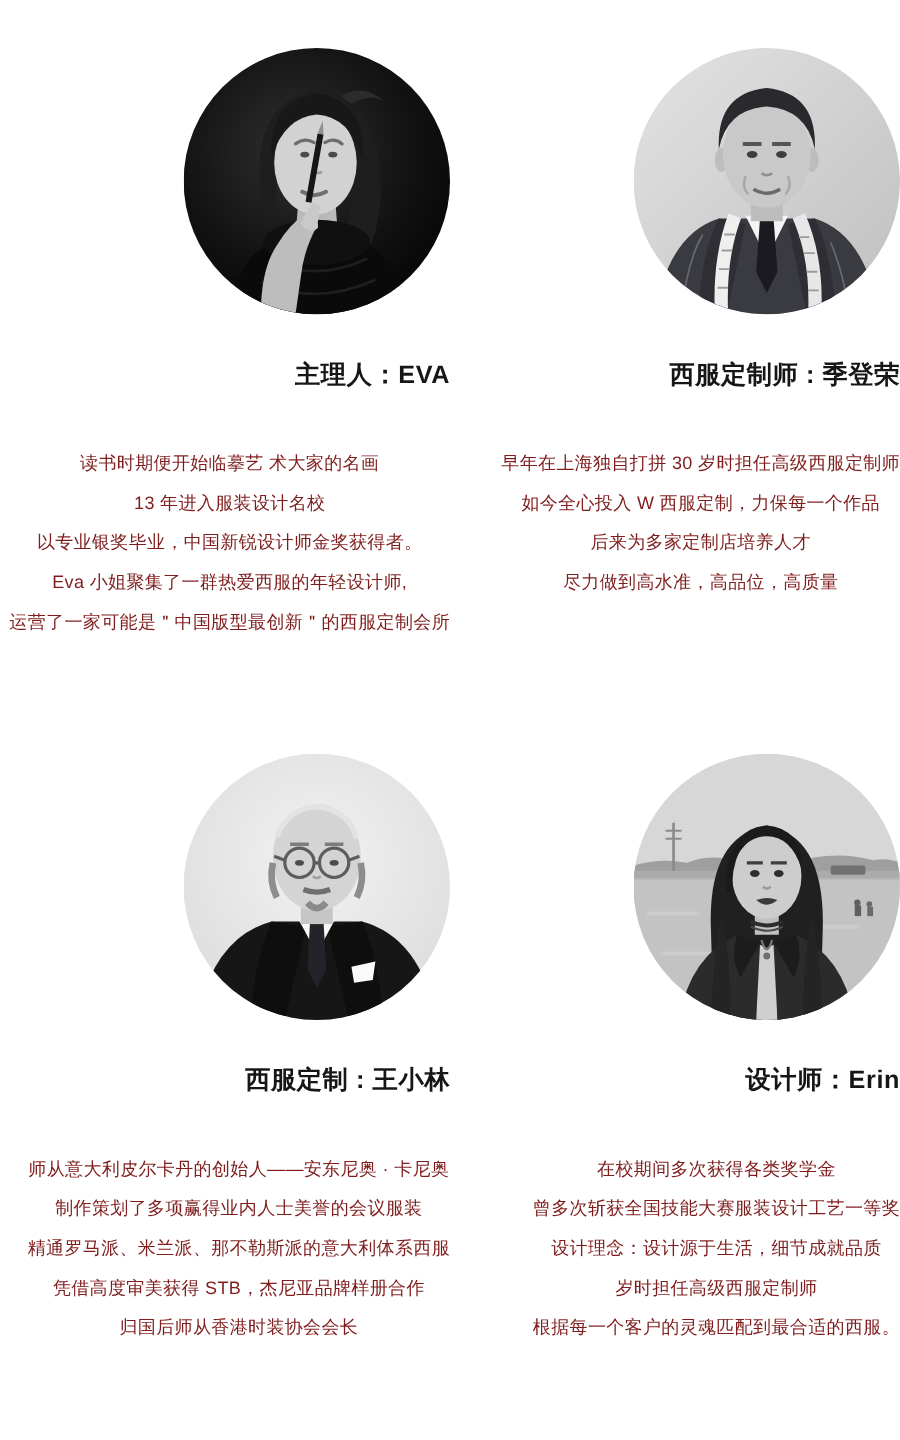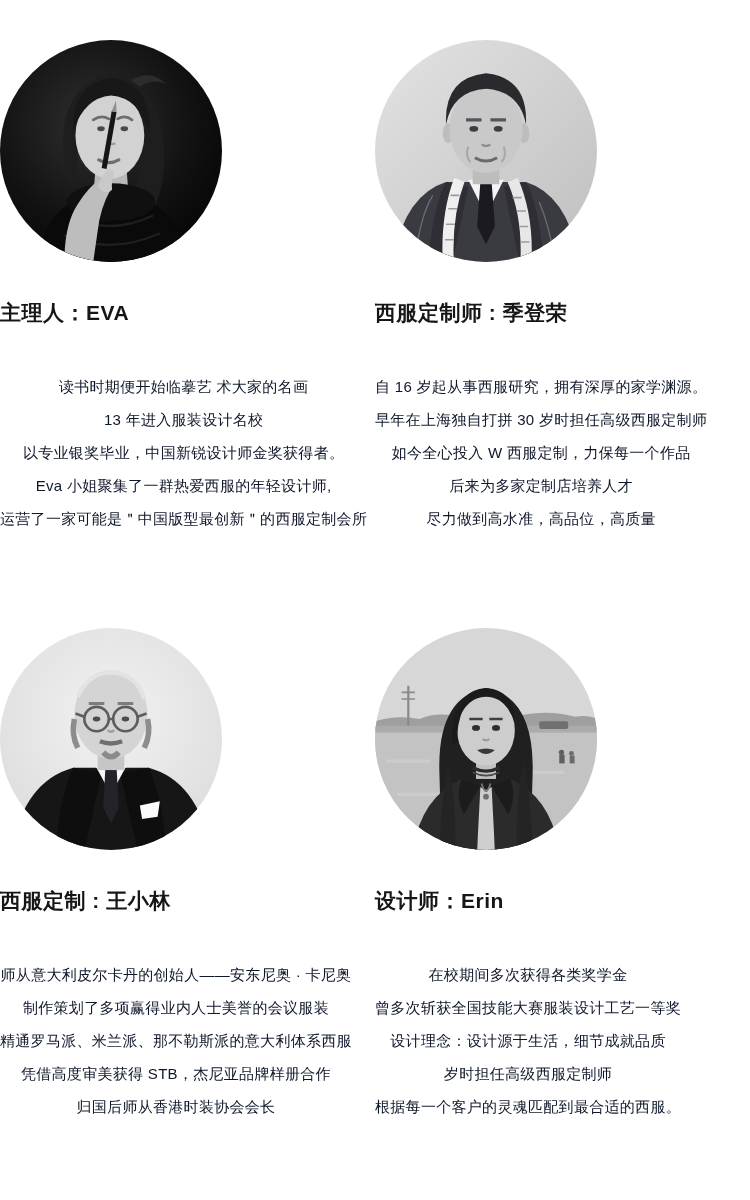--- a/index.html
+++ b/index.html
@@ -8,21 +8,21 @@
     background: #ffffff;
     font-family: "Liberation Sans", "DejaVu Sans", sans-serif;
     overflow: hidden;
   }
   .grid {
     display: grid;
     grid-template-columns: 375px 375px;
     grid-template-rows: 588px 612px;
   }
   .card {
-    display: flex; flex-direction: column; align-items: flex-start;
+    display: flex; flex-direction: column; align-items: flex-end;
     padding-top: 40px; box-sizing: border-box;
   }
   .avatar {
     width: 222px; height: 222px; border-radius: 50%;
     overflow: hidden; flex: none;
   }
   .avatar svg { display: block; width: 100%; height: 100%; }
   .title {
     margin: 38px 0 0 0;
     font-size: 21px; line-height: 26px;
@@ -30,21 +30,21 @@
     letter-spacing: 0.5px;
     white-space: nowrap;
   }
   .lines {
     margin-top: 44px;
     display: flex; flex-direction: column; align-items: center;
   }
   .lines p {
     margin: 0;
     font-size: 15px; line-height: 33px;
-    font-weight: 500; color: #0f172a;
+    font-weight: 500; color: #7f1d1d;
     letter-spacing: 0.3px;
     white-space: nowrap;
   }
 </style>
 </head>
 <body>
 
 <div class="grid">
 
   <section class="card">
@@ -140,21 +140,20 @@
         <ellipse cx="89" cy="80" rx="4" ry="2.6" fill="#3d3d42"></ellipse>
         <ellipse cx="111" cy="80" rx="4" ry="2.6" fill="#3d3d42"></ellipse>
         <path d="M96 94 q4 3 8 0" stroke="#8f8f8f" stroke-width="2" fill="none"></path>
         <path d="M90 106 q10 6 20 0" stroke="#6a6a6a" stroke-width="2.6" fill="none"></path>
         <path d="M84 96 q-3 8 2 14" stroke="#a9a9a9" stroke-width="2" fill="none"></path>
         <path d="M116 96 q3 8 -2 14" stroke="#a9a9a9" stroke-width="2" fill="none"></path>
       </svg>
     </div>
     <h2 class="title">西服定制师 : 季登荣</h2>
     <div class="lines">
-      <p>自 16 岁起从事西服研究，拥有深厚的家学渊源。</p>
       <p>早年在上海独自打拼 30 岁时担任高级西服定制师</p>
       <p>如今全心投入 W 西服定制，力保每一个作品</p>
       <p>后来为多家定制店培养人才</p>
       <p>尽力做到高水准，高品位，高质量</p>
     </div>
   </section>
 
   <section class="card">
     <div class="avatar">
       <svg viewBox="0 0 200 200">

